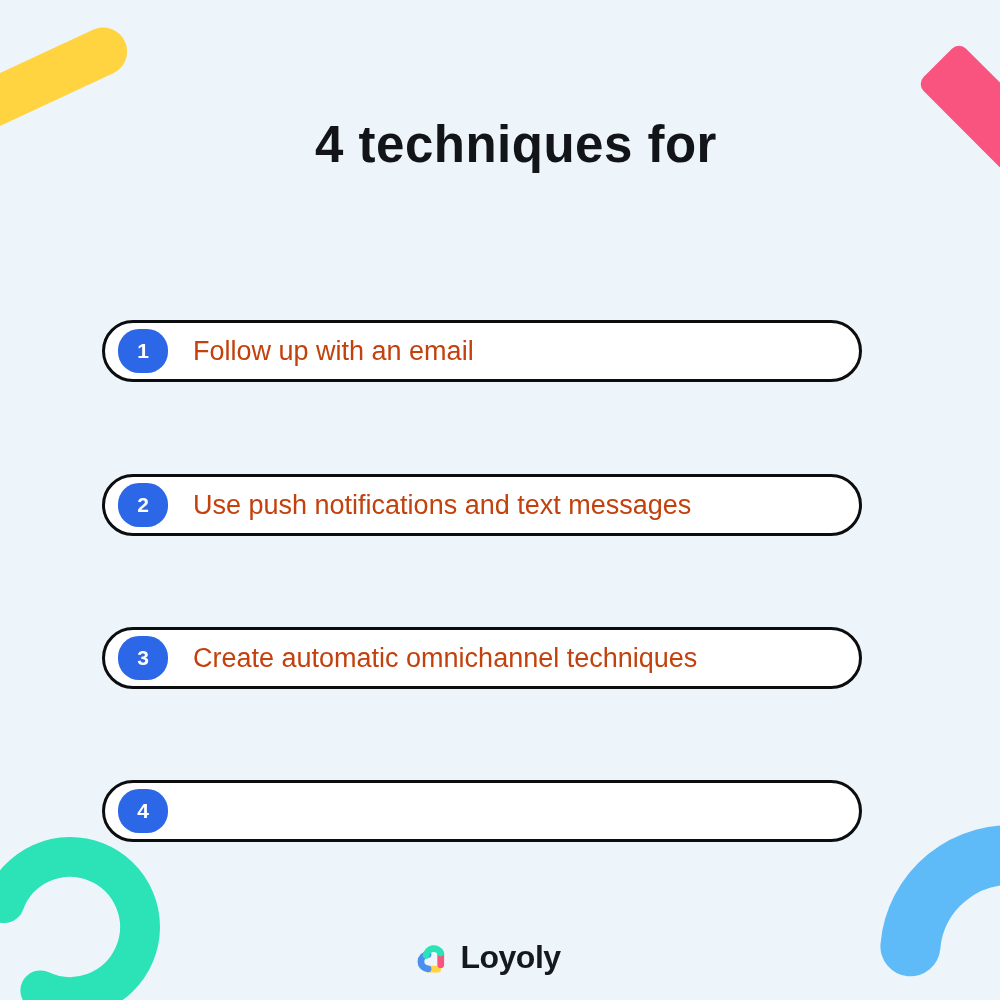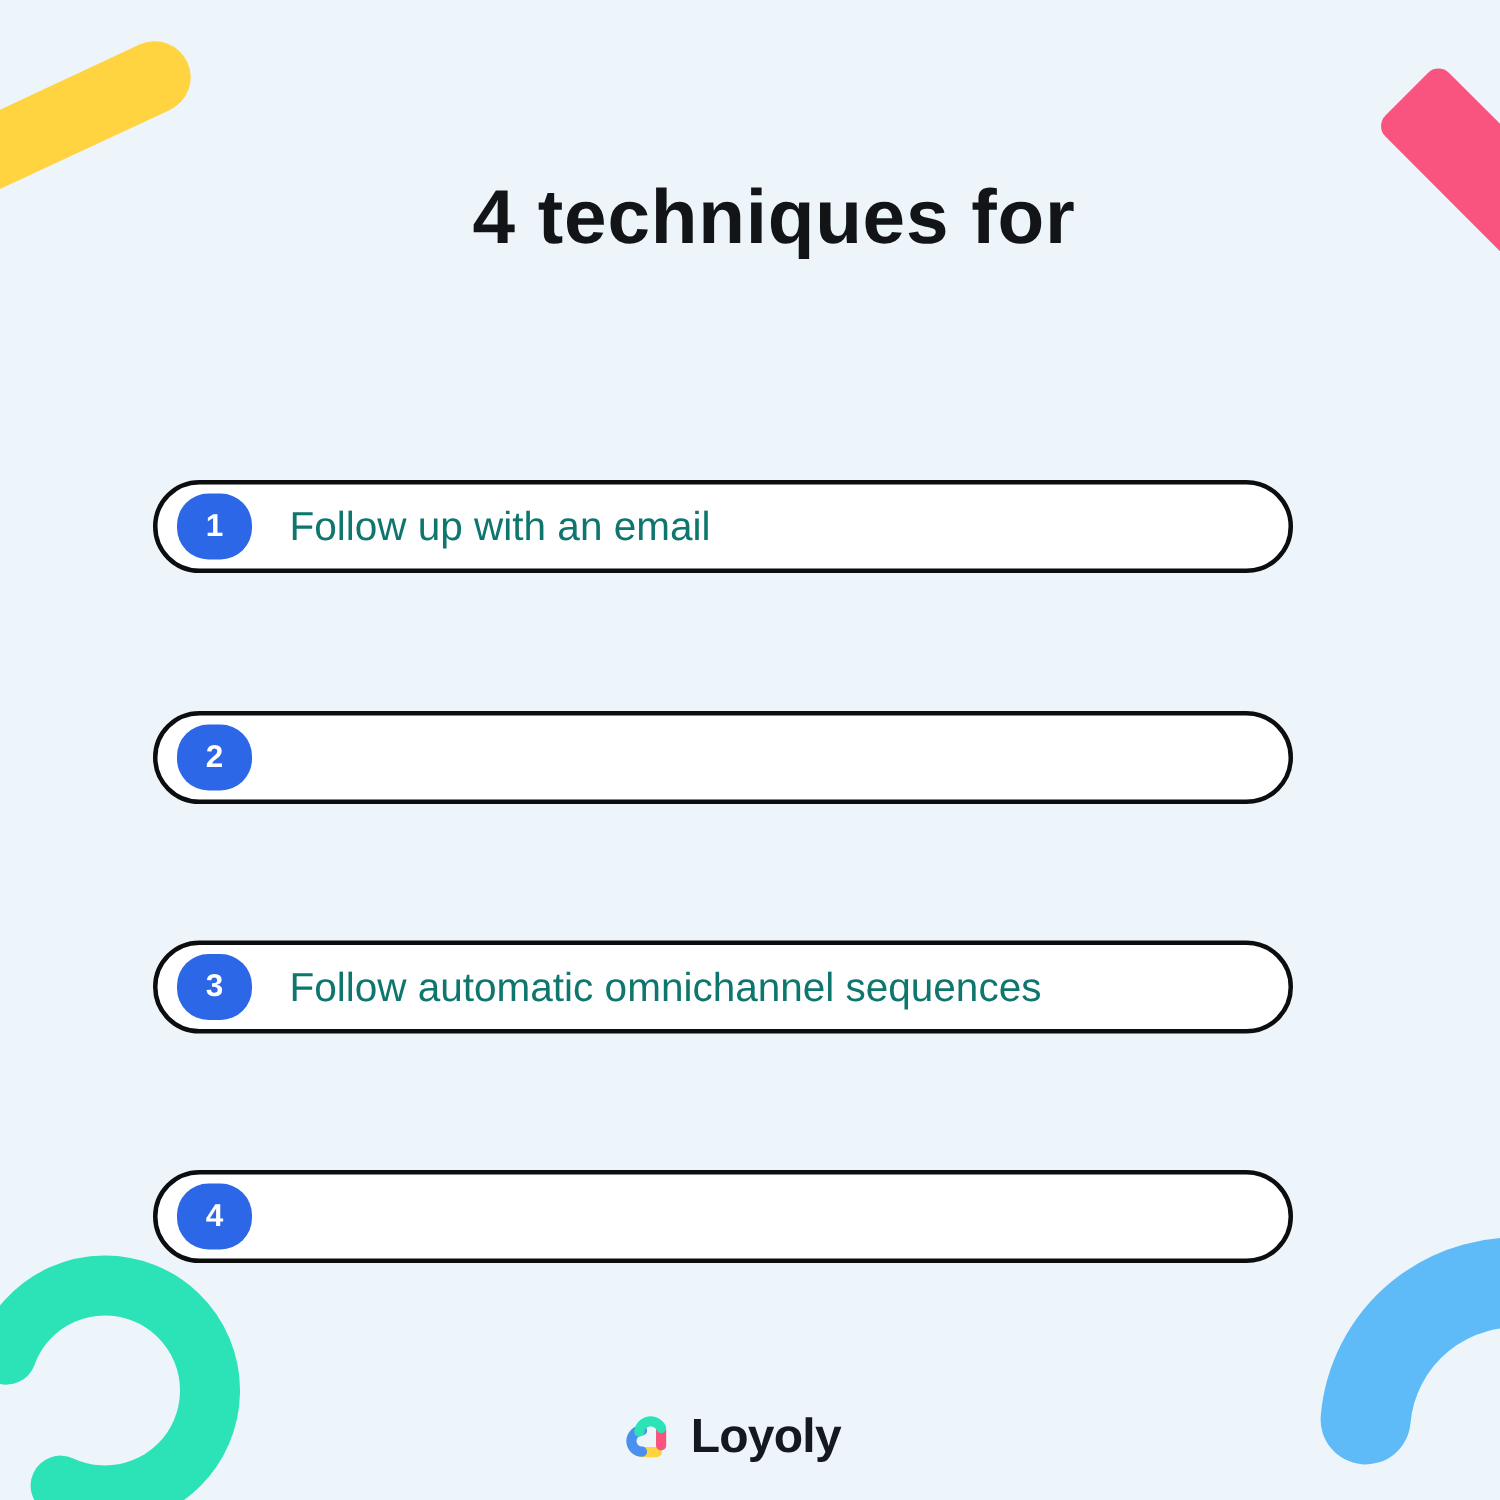--- a/index.html
+++ b/index.html
@@ -38,28 +38,28 @@
     background:#2c67e8;
     border-radius:21px;
     display:flex;align-items:center;justify-content:center;
     flex:0 0 auto;
   }
   .badge span{
     color:#ffffff;font-size:21px;font-weight:700;
   }
   .row .label{
     margin-left:25px;
-    font-size:27px;color:#0f766e;
+    font-size:27px;color:#c2410c;
     white-space:nowrap;
   }
 
   
   .logo{
     position:absolute;left:0;bottom:24px;width:976px;
-    display:flex;align-items:flex-start;justify-content:center;gap:9px;
+    display:flex;align-items:flex-end;justify-content:center;gap:9px;
   }
   .logo .brand{
     font-size:32px;font-weight:800;color:#15181e;letter-spacing:-0.5px;
   }
 </style>
 </head>
 <body>
 
 <div class="canvas">
 
@@ -82,27 +82,28 @@
     <span class="badge">
       <span>1</span>
     </span>
     <span class="label">Follow up with an email</span>
   </div>
 
   <div class="row" style="top:474px">
     <span class="badge">
       <span>2</span>
     </span>
+    <span class="label">Use push notifications and text messages</span>
   </div>
 
   <div class="row" style="top:627px">
     <span class="badge">
       <span>3</span>
     </span>
-    <span class="label">Follow automatic omnichannel sequences</span>
+    <span class="label">Create automatic omnichannel techniques</span>
   </div>
 
   <div class="row" style="top:780px">
     <span class="badge">
       <span>4</span>
     </span>
   </div>
 
   <div class="logo">
     <svg width="36" height="36" viewBox="0 0 34 34" aria-hidden="true">

